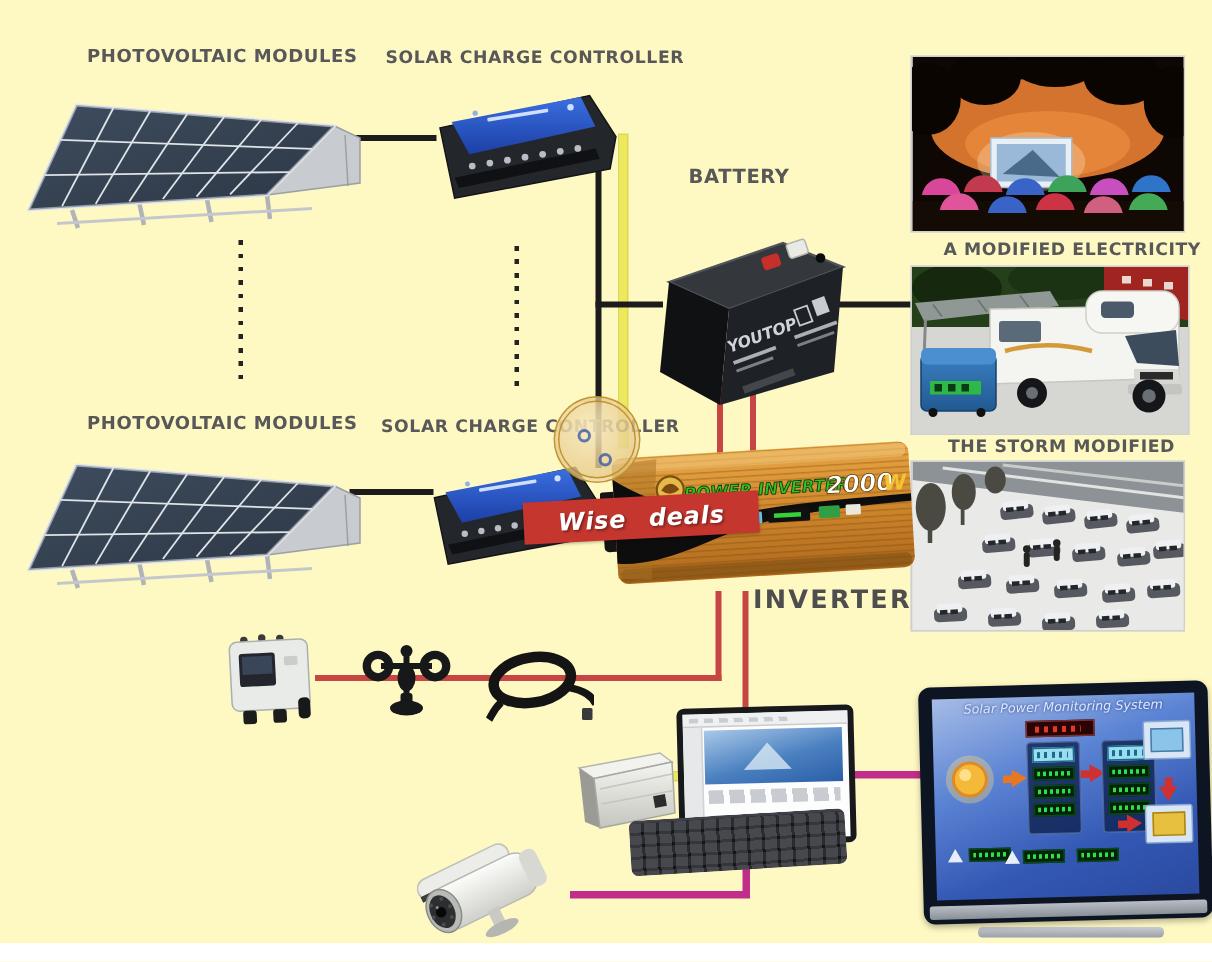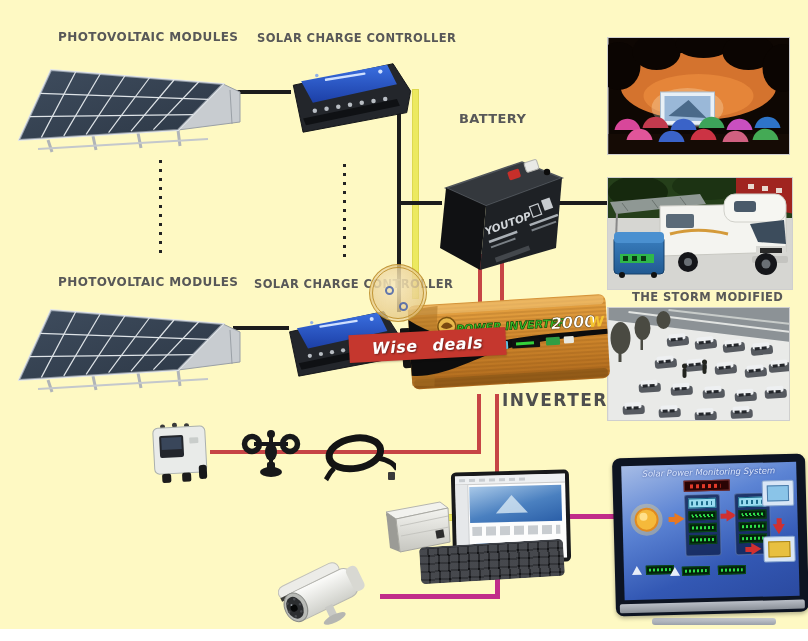--- a/index.html
+++ b/index.html
@@ -187,20 +187,21 @@
   <div class="dot" style="left:159px;top:160px;height:98px"></div>
   <div class="dot" style="left:343px;top:164px;height:98px"></div>
 
   <div class="lbl" style="left:58px;top:30px">PHOTOVOLTAIC MODULES</div>
   <div class="lbl sm" style="left:257px;top:31px">SOLAR CHARGE CONTROLLER</div>
   <div class="lbl" style="left:459px;top:111px;font-size:13px">BATTERY</div>
   <div class="lbl" style="left:58px;top:275px">PHOTOVOLTAIC MODULES</div>
   <div class="lbl sm" style="left:254px;top:277px">SOLAR CHARGE CONTROLLER</div>
   <div class="lbl big" style="left:502px;top:390px;z-index:30">INVERTER</div>
   <div class="lbl" style="left:386px;top:512px">Web Box</div>
+  <div class="lbl sm" style="left:629px;top:159px">A MODIFIED ELECTRICITY</div>
   <div class="lbl sm" style="left:632px;top:290px">THE STORM MODIFIED</div>
 
   <svg class="abs" style="left:18px;top:56px" width="230" height="100" viewBox="0 0 230 100">
       <use href="#arr"></use>
     </svg>
   <svg class="abs" style="left:18px;top:296px" width="230" height="100" viewBox="0 0 230 100">
       <use href="#arr"></use>
     </svg>
 
   <svg class="abs" style="left:287px;top:52px" width="128" height="88" viewBox="0 0 130 90">

